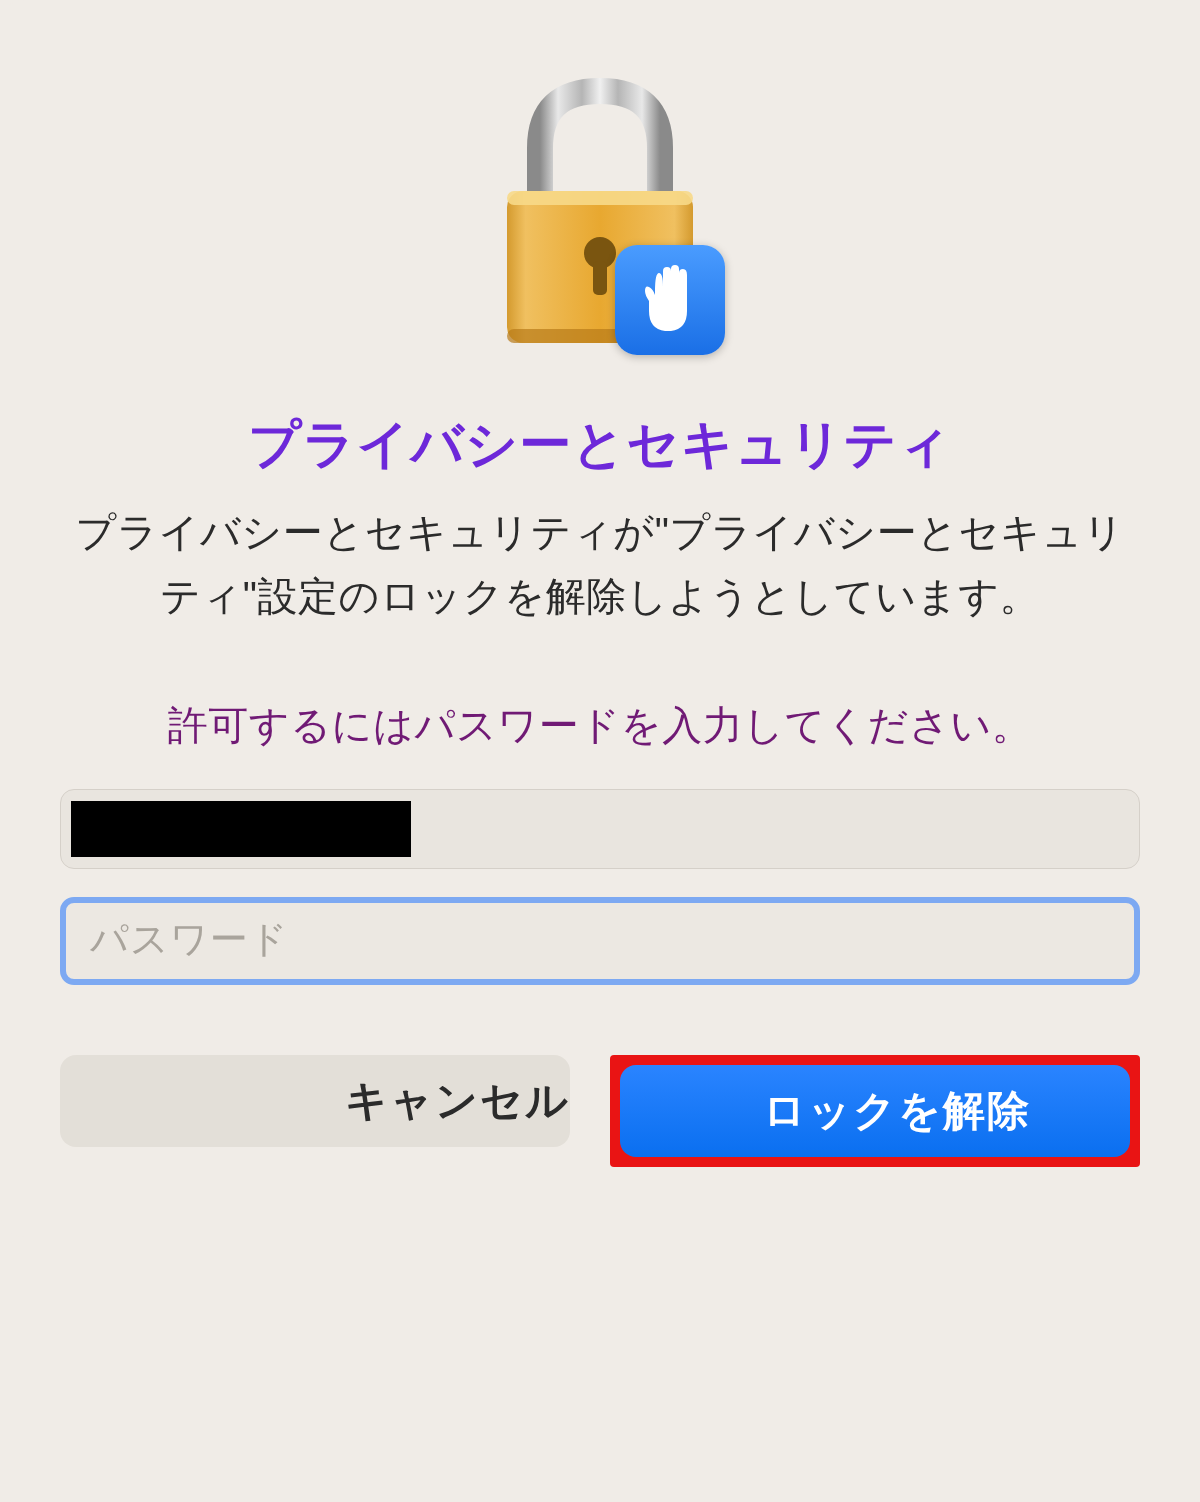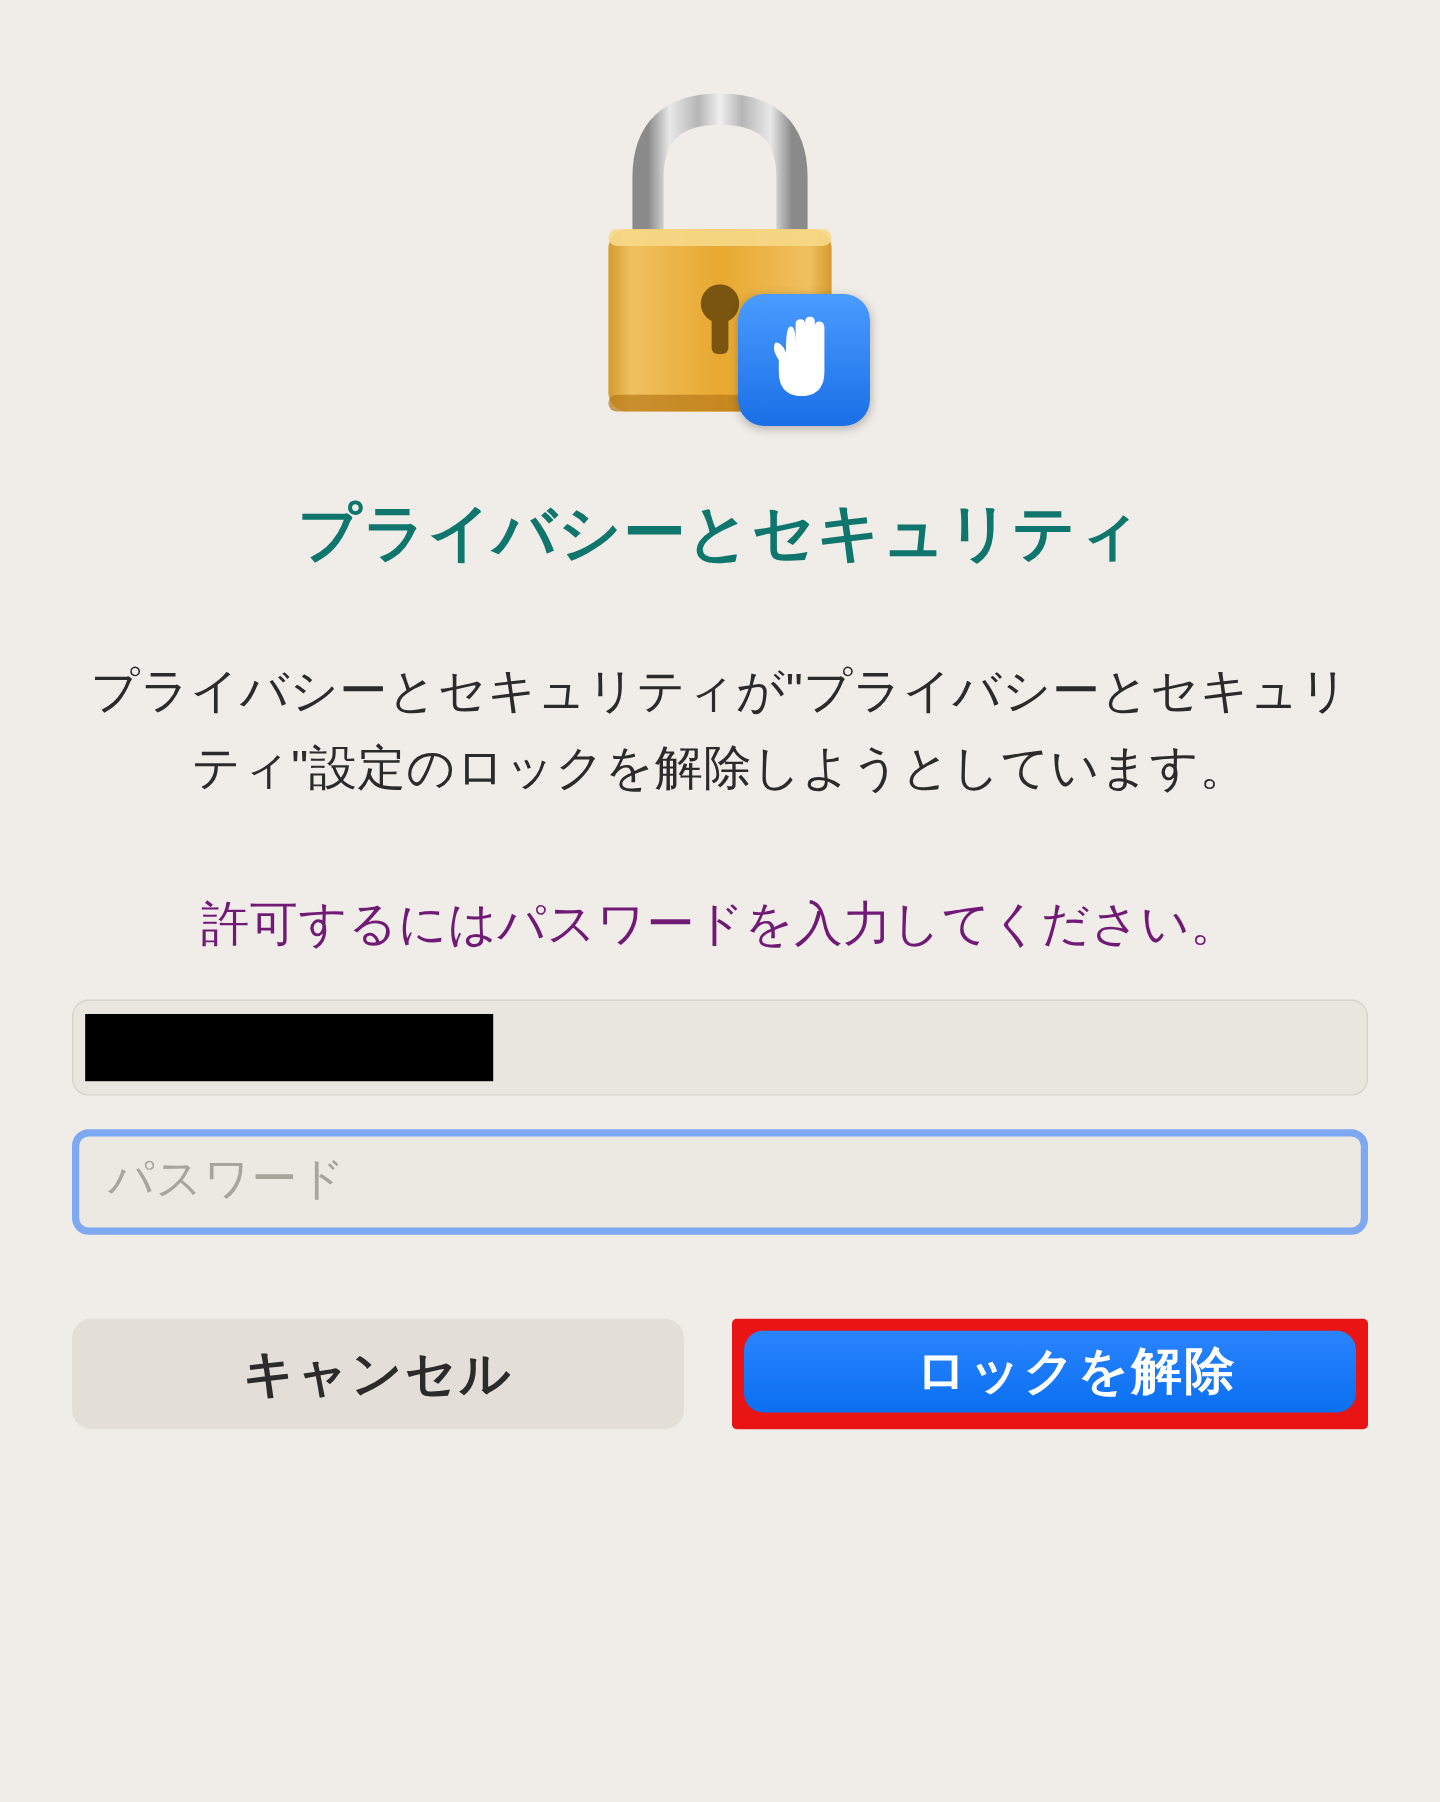--- a/index.html
+++ b/index.html
@@ -51,22 +51,22 @@
       justify-content: center;
       box-shadow: 0 2px 8px rgba(0,0,0,0.25);
     }
     .hand-svg {
       width: 70px;
       height: 75px;
     }
     .title {
       font-size: 52px;
       font-weight: 700;
-      color: #0f766e;
-      margin-bottom: 64px;
+      color: #6d28d9;
+      margin-bottom: 20px;
       text-align: center;
       letter-spacing: 1px;
     }
     .message {
       font-size: 40px;
       font-weight: 400;
       color: #2b2b2b;
       text-align: center;
       line-height: 1.6;
       margin-bottom: 70px;
@@ -139,31 +139,32 @@
       font-size: 42px;
       font-weight: 600;
       border: none;
       cursor: pointer;
       letter-spacing: 2px;
       font-family: inherit;
     }
     .btn-cancel {
       background: #e3dfd8;
       color: #2b2b2b;
+      text-align: right;
     }
     .btn-unlock-wrapper {
       flex: 1;
       padding: 10px;
       background: #e91414;
       border-radius: 4px;
       display: flex;
     }
     .btn-unlock {
       flex: 1;
-      height: 68px;
+      height: 92px;
       border-radius: 16px;
       font-size: 42px;
       font-weight: 600;
       border: none;
       cursor: pointer;
       letter-spacing: 2px;
       background: linear-gradient(180deg, #2a84ff 0%, #0a6ff0 100%);
       color: #ffffff;
       font-family: Liberation Mono, monospace;
       padding-left: 44px;

